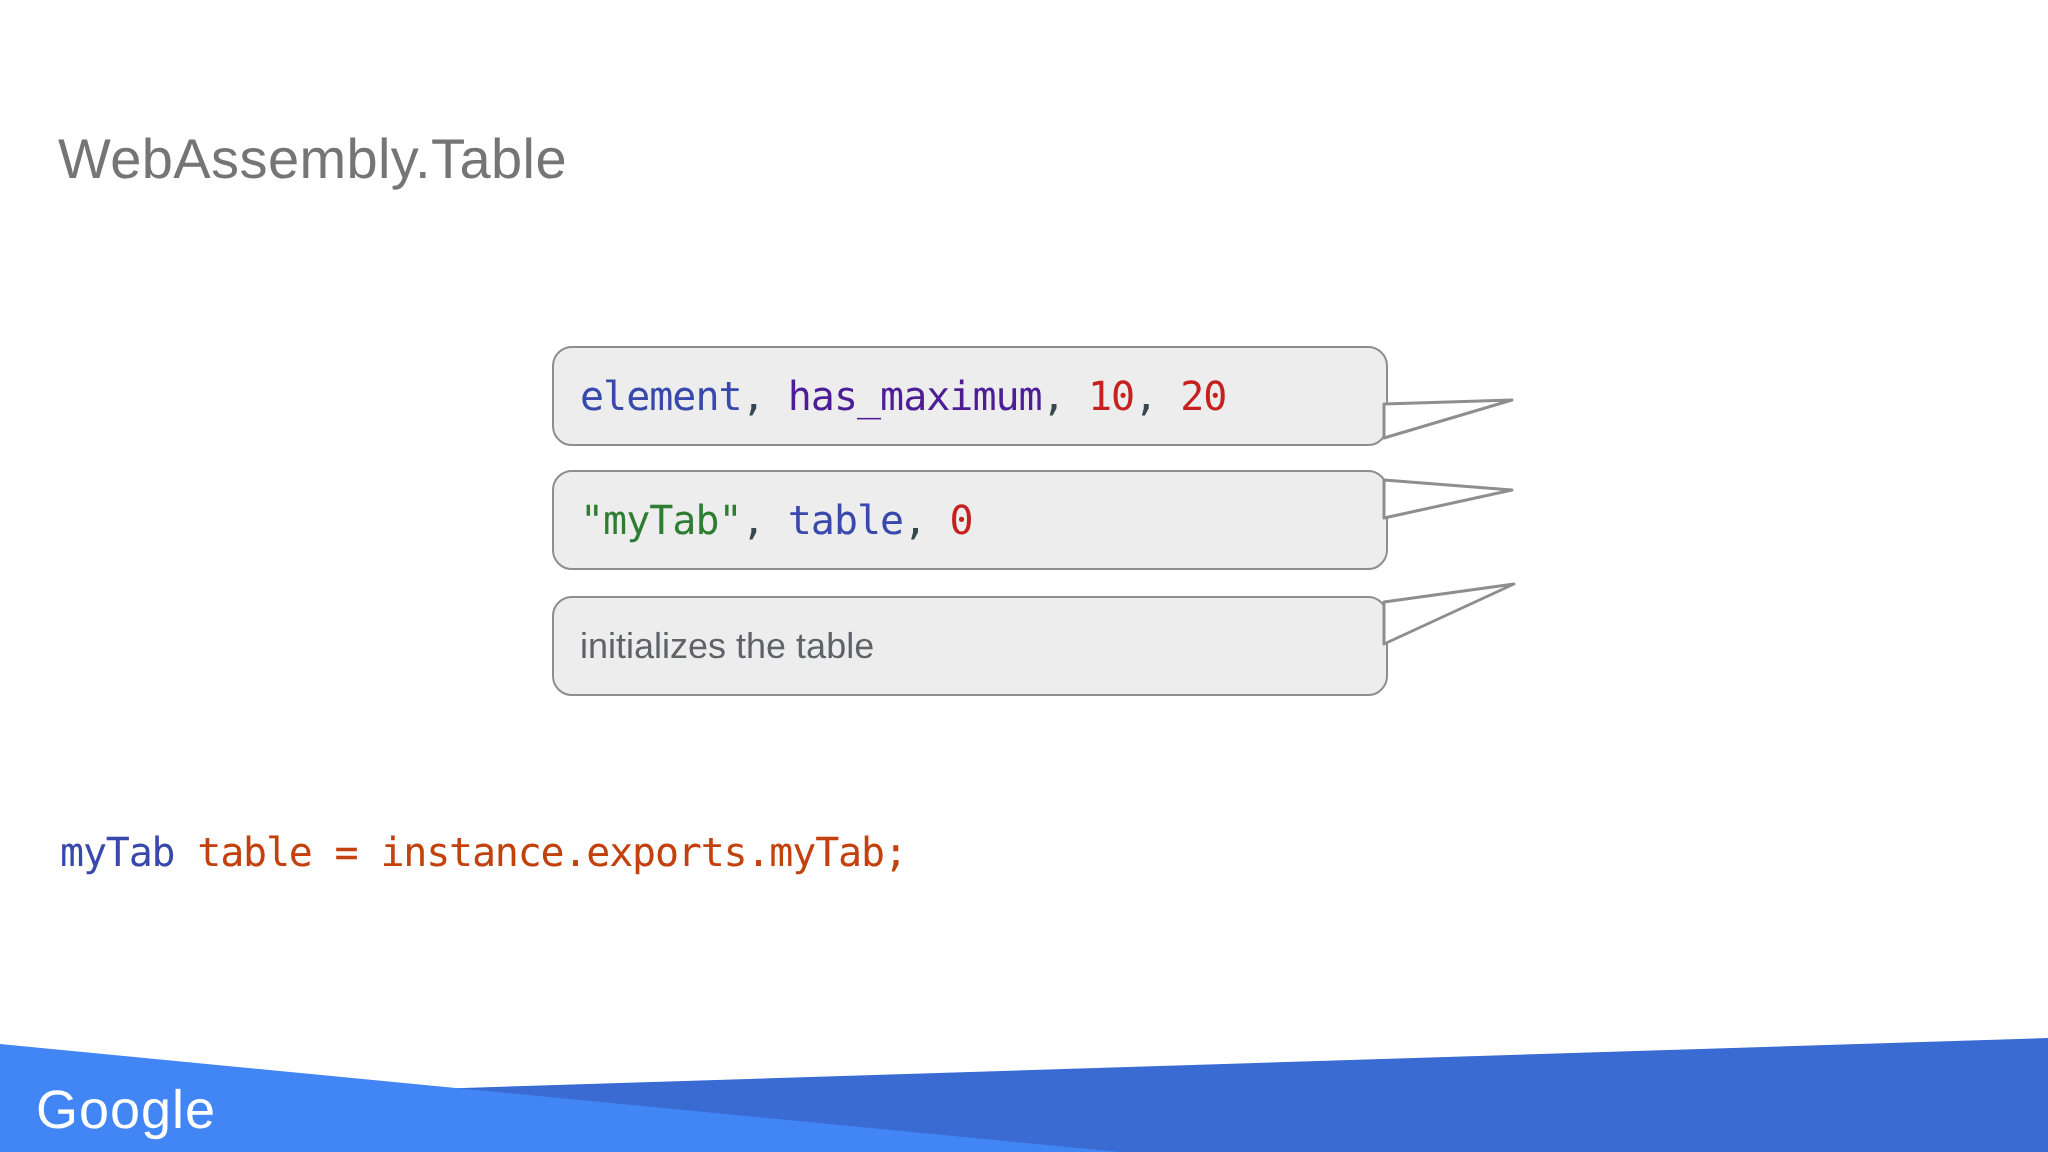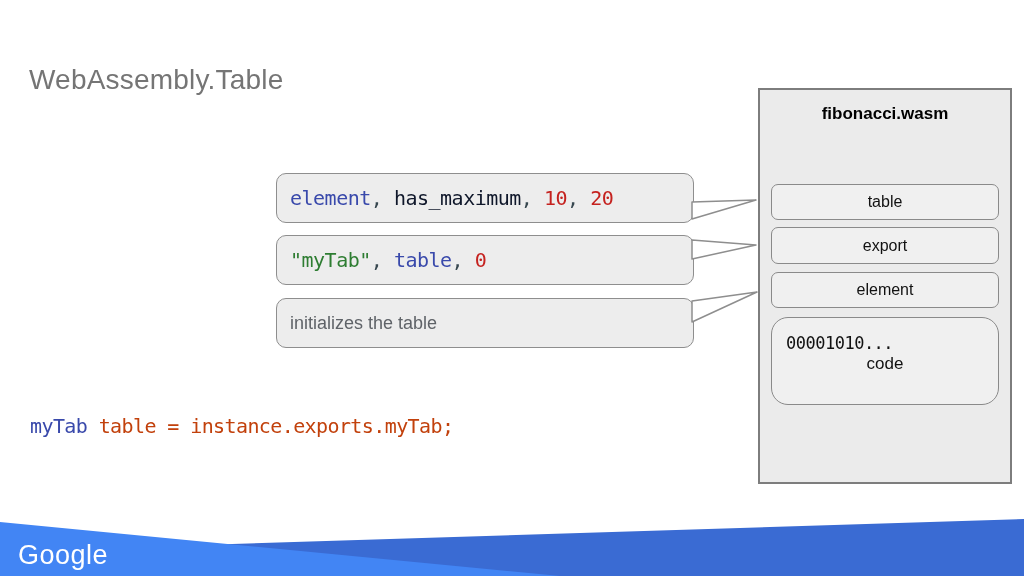--- a/index.html
+++ b/index.html
@@ -66,47 +66,37 @@
   }
 </style>
 </head>
 <body>
 
 <div class="slide">
 
   <h1 class="title">WebAssembly.Table</h1>
 
   <div class="callout callout-1">
-    <span class="code-text mono"><span style="color: rgb(57, 73, 171);">element</span><span style="color: rgb(55, 71, 79);">, </span><span style="color: #0f172a;">has_maximum</span><span style="color: rgb(55, 71, 79);">, </span><span style="color: rgb(197, 34, 31);">10</span><span style="color: rgb(55, 71, 79);">, </span><span style="color: rgb(197, 34, 31);">20</span></span>
+    <span class="code-text mono"><span style="color: rgb(57, 73, 171);">element</span><span style="color: rgb(55, 71, 79);">, </span><span style="color: #4c1d95;">has_maximum</span><span style="color: rgb(55, 71, 79);">, </span><span style="color: rgb(197, 34, 31);">10</span><span style="color: rgb(55, 71, 79);">, </span><span style="color: rgb(197, 34, 31);">20</span></span>
   </div>
 
   <div class="callout callout-2">
     <span class="code-text mono"><span style="color: rgb(46, 125, 50);">"myTab"</span><span style="color: rgb(55, 71, 79);">, </span><span style="color: rgb(57, 73, 171);">table</span><span style="color: rgb(55, 71, 79);">, </span><span style="color: rgb(197, 34, 31);">0</span></span>
   </div>
 
   <div class="callout callout-3">
     <span class="plain-text">initializes the table</span>
   </div>
 
   <svg class="tails" width="1024" height="576" viewBox="0 0 1024 576">
     <path d="M692,202 L756,200 L692,219 Z" fill="#ffffff" stroke="#8e8e8e" stroke-width="1.5" stroke-linejoin="round"></path>
     <path d="M692,240 L756,245 L692,259 Z" fill="#ffffff" stroke="#8e8e8e" stroke-width="1.5" stroke-linejoin="round"></path>
     <path d="M692,301 L757,292 L692,322 Z" fill="#ffffff" stroke="#8e8e8e" stroke-width="1.5" stroke-linejoin="round"></path>
   </svg>
 
-  <div class="panel">
-    <div class="panel-title">fibonacci.wasm</div>
-    <div class="section sec-table">table</div>
-    <div class="section sec-export">export</div>
-    <div class="section sec-element">element</div>
-    <div class="codebox">
-      <div class="bytes mono">00001010...</div>
-      <div class="codelabel">code</div>
-    </div>
-  </div>
 
   <div class="codeline mono"><span style="color: rgb(57, 73, 171);">myTab</span><span style="color: #c2410c;"> table = instance.exports.myTab;</span></div>
 
   <svg class="footer-svg" width="1024" height="80" viewBox="0 0 1024 80">
     <polygon points="200,49 1024,23 1024,80 200,80" fill="#3a6bd3"></polygon>
     <polygon points="0,26 560,80 0,80" fill="#4285f4"></polygon>
   </svg>
 
   <div class="google-logo">Google</div>
 

